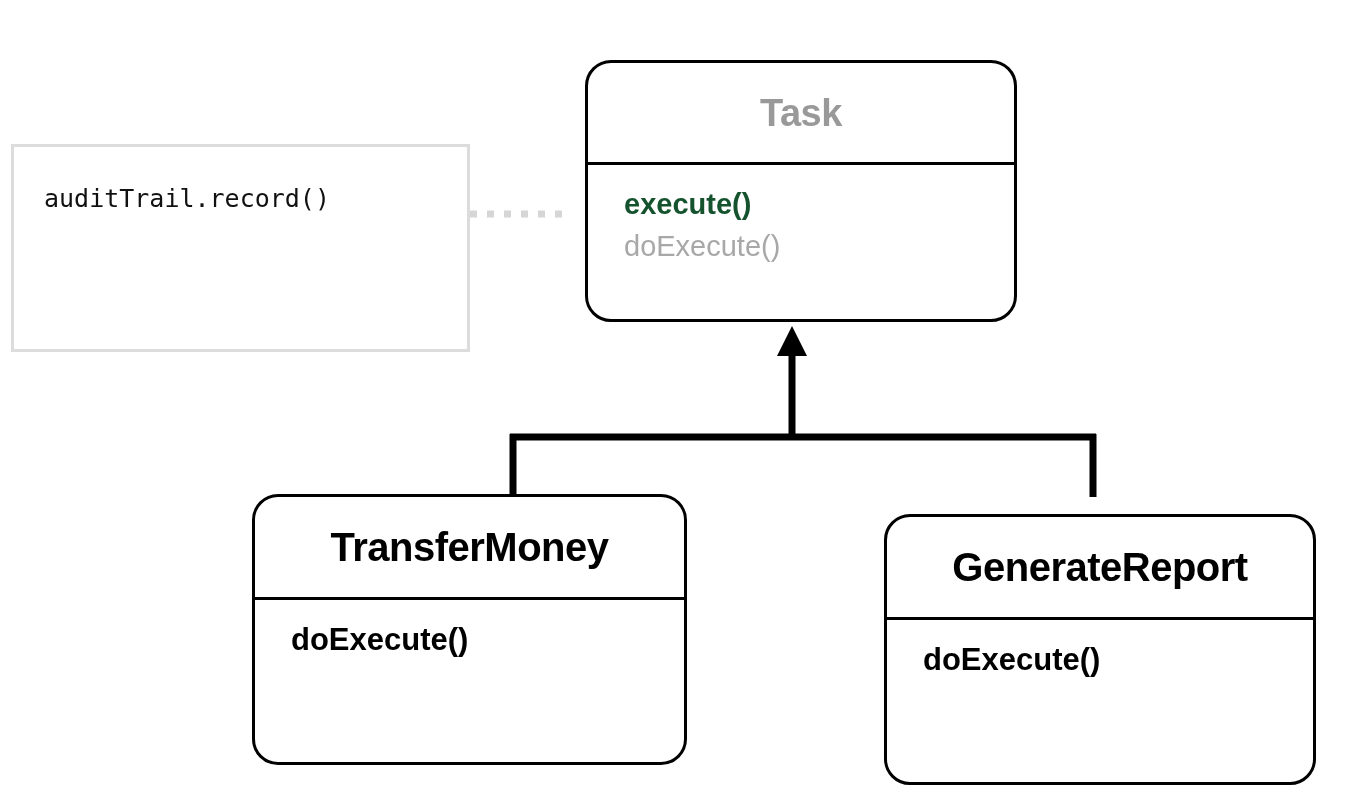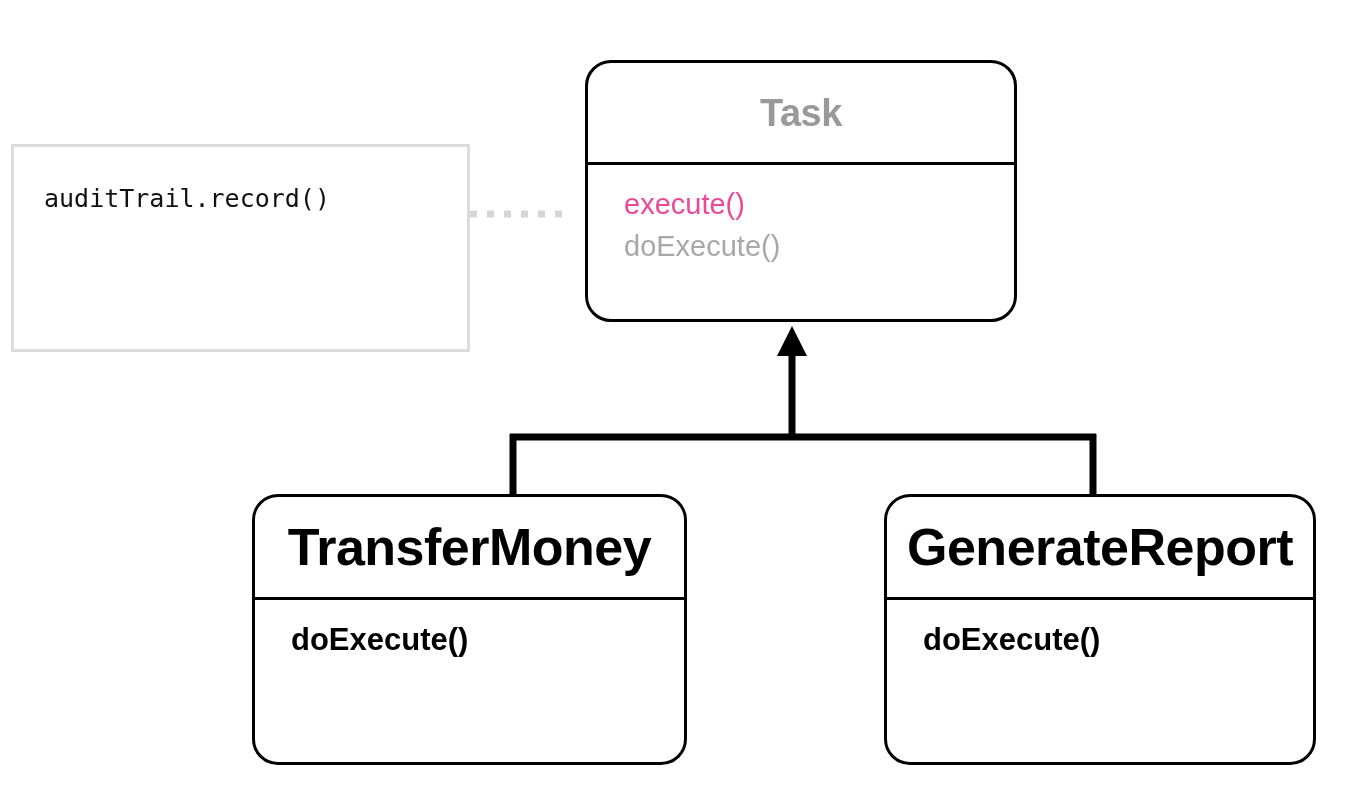--- a/index.html
+++ b/index.html
@@ -54,22 +54,22 @@
   .uml-members {
     box-sizing: border-box;
     padding: 18px 36px 0 36px;
   }
   .uml-member {
     font-size: 29px;
     line-height: 1.45;
     white-space: nowrap;
   }
   .uml-member.bold {
-    font-weight: 400;
-    color: #ec4899;
+    font-weight: 700;
+    color: #14532d;
   }
   .uml-member.muted {
     font-weight: 400;
     color: #a8a8a8;
   }
 
   
   #task-class {
     left: 573px;
     top: 60px;
@@ -83,37 +83,37 @@
   #task-class .uml-title {
     font-size: 38px;
     color: #999999;
   }
 
   
   .subclass .uml-header {
     height: 103px;
   }
   .subclass .uml-title {
-    font-size: 52px;
+    font-size: 40px;
     color: #000000;
   }
   .subclass .uml-member {
     font-weight: 700;
     color: #000000;
     font-size: 31px;
   }
   #transfermoney-class {
     left: 252px;
     top: 494px;
     width: 435px;
     height: 271px;
   }
   #generatereport-class {
     left: 884px;
-    top: 494px;
+    top: 514px;
     width: 432px;
     height: 271px;
   }
 
   
   #code-note {
     position: absolute;
     left: 11px;
     top: 144px;
     width: 459px;

